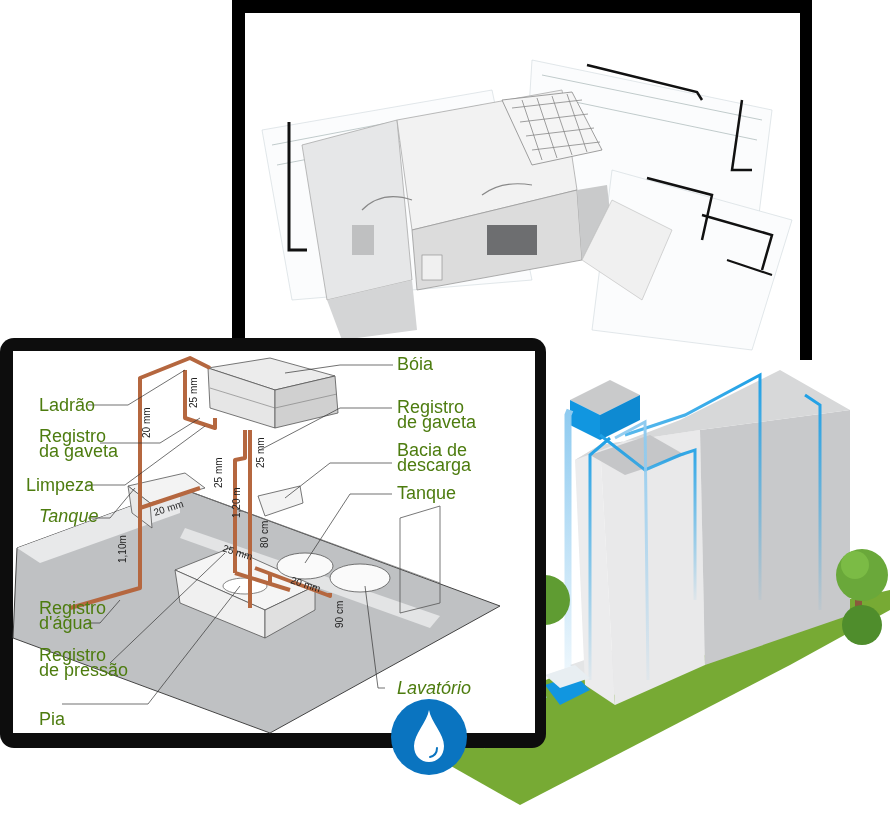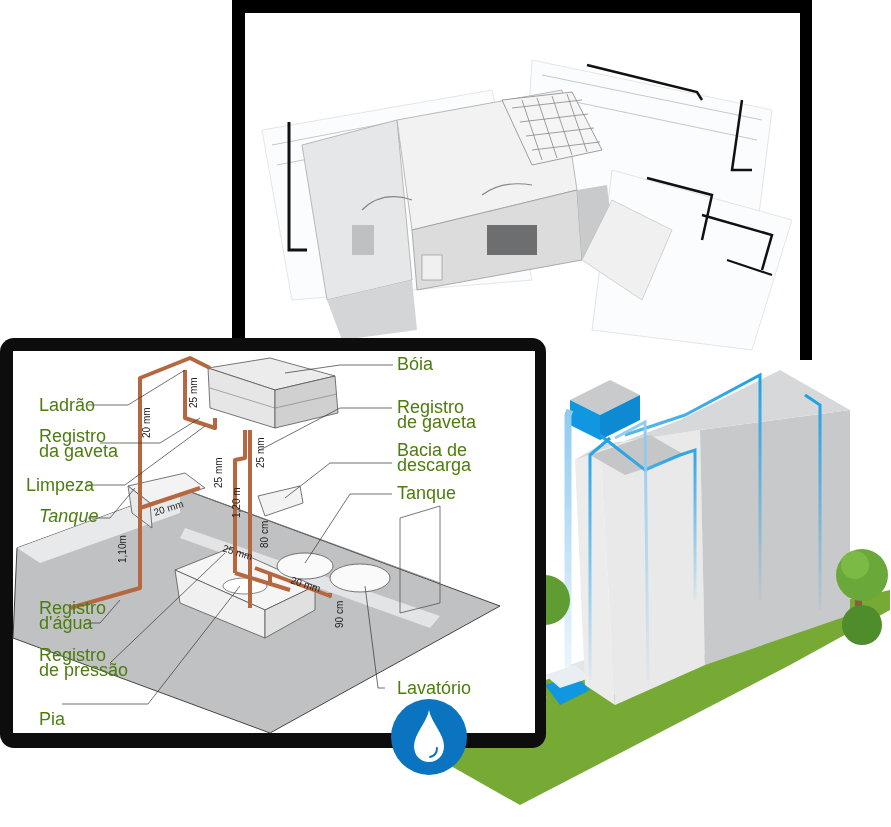--- a/index.html
+++ b/index.html
@@ -217,21 +217,21 @@
   <div class="lbl" style="left:39px; top:310px;">Registro
 de pressão</div>
   <div class="lbl" style="left:39px; top:374px;">Pia</div>
 
   <div class="lbl" style="left:397px; top:19px;">Bóia</div>
   <div class="lbl" style="left:397px; top:62px;">Registro
 de gaveta</div>
   <div class="lbl" style="left:397px; top:105px;">Bacia de
 descarga</div>
   <div class="lbl" style="left:397px; top:148px;">Tanque</div>
-  <div class="lbl" style="left:397px; top:343px;">Lavatório</div>
+  <div class="lbl" style="left:397px; top:343px;font-style:italic;">Lavatório</div>
 </div>
 
 <div class="layer" style="left:390px; top:698px; width:78px; height:78px;">
   <svg width="78" height="78" viewBox="0 0 78 78">
     <circle cx="39" cy="39" r="38" fill="#0a74c0"></circle>
     <path d="M39 12 C37 24 24 36 24 48 C24 58 31 64 39 64 C47 64 54 58 54 48 C54 36 41 24 39 12 Z" fill="#ffffff"></path>
     <path d="M47 50 C47 55 44 58 40 59" fill="none" stroke="#0a74c0" stroke-width="2" stroke-linecap="round"></path>
   </svg>
 </div>
 

